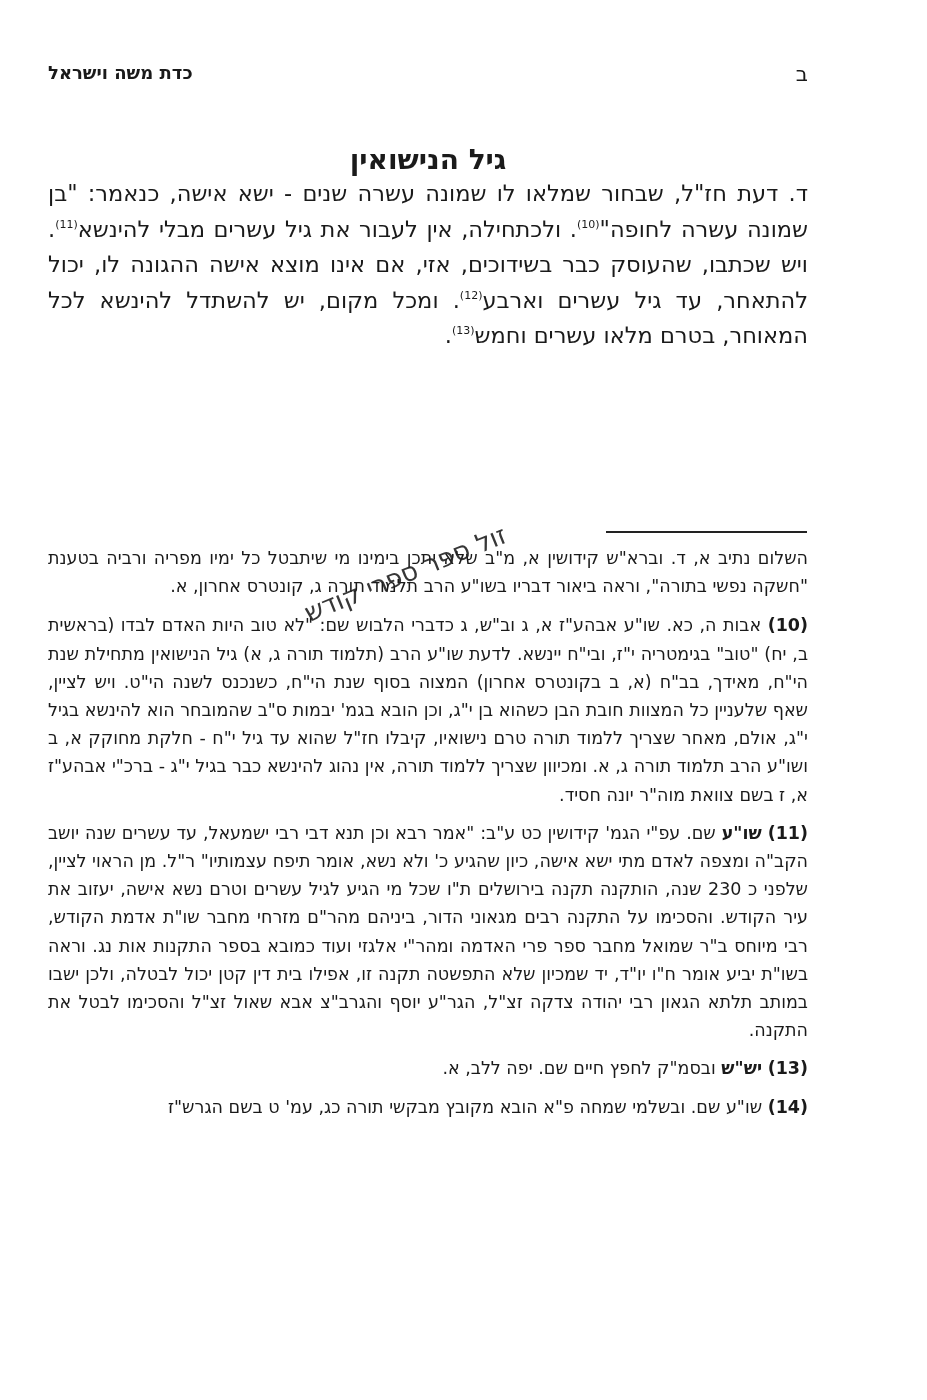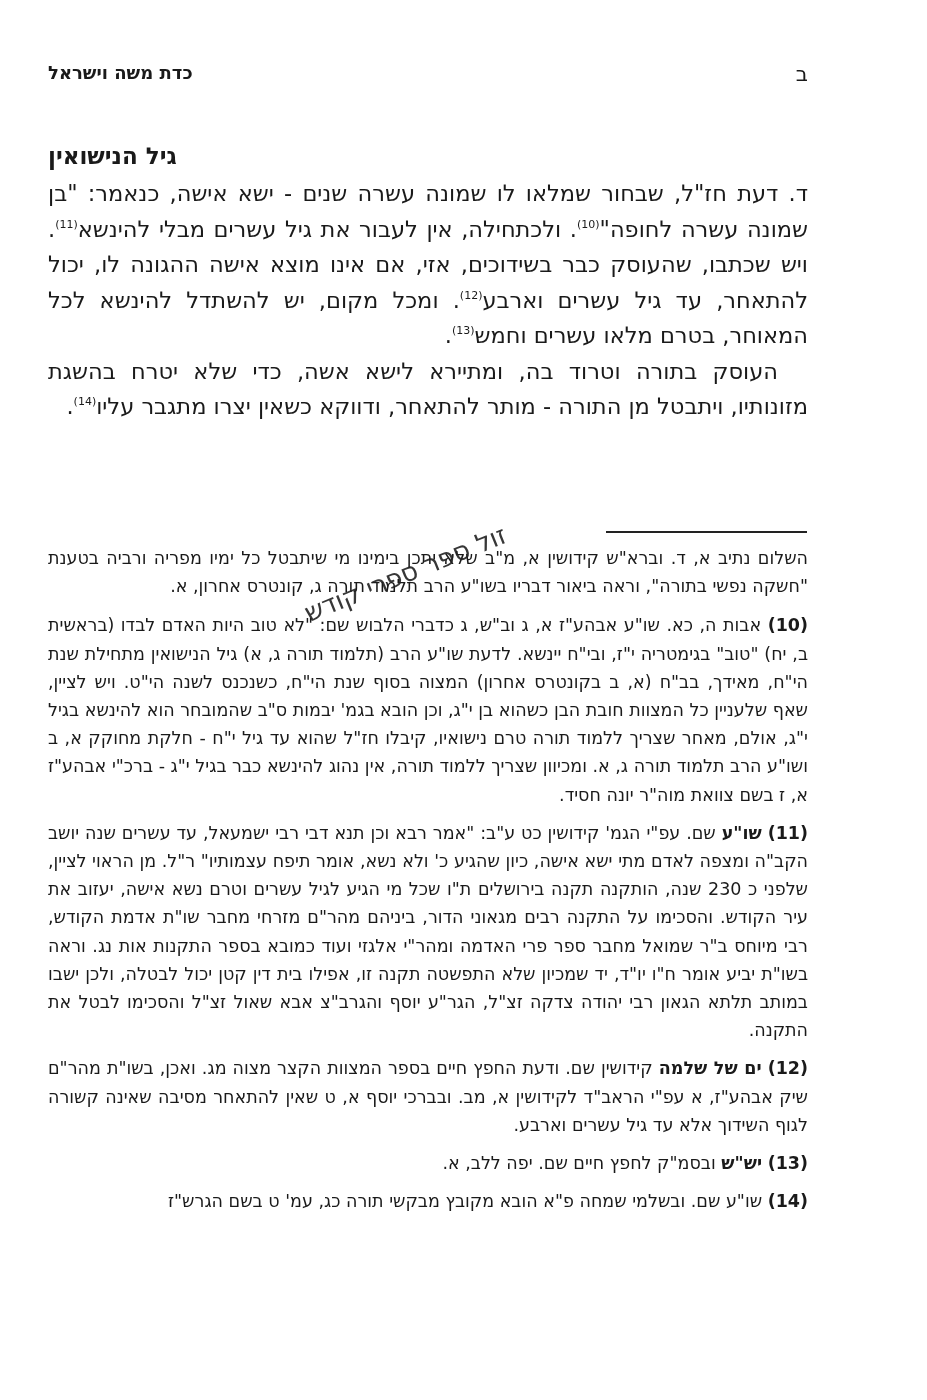--- a/index.html
+++ b/index.html
@@ -1,21 +1,21 @@
 <!DOCTYPE html>
 <html><head>
 <meta charset="utf-8">
 <style>
   html, body { margin: 0; padding: 0; background: #ffffff; }
   body { width: 927px; height: 1400px; position: relative; overflow: hidden; font-family: "DejaVu Sans", sans-serif; color: #1a1a1a; }
   .page { position: absolute; left: 0; top: 0; width: 927px; height: 1400px; direction: rtl; }
   .running-head { position: absolute; top: 62px; left: 48px; width: 760px; height: 30px; }
   .page-letter { position: absolute; right: 0; top: 0; font-size: 21px; }
   .book-title { position: absolute; left: 0; right: 0; text-align: left; font-size: 18px; font-weight: bold; top: 0; }
-  .section-title { position: absolute; top: 143px; left: 48px; width: 760px; text-align: left; font-size: 23px; font-weight: bold; }
+  .section-title { position: absolute; top: 143px; left: 48px; width: 760px; text-align: center; font-size: 28px; font-weight: bold; }
   .main { position: absolute; top: 176px; left: 48px; width: 760px; font-size: 22.5px; line-height: 35.5px; text-align: justify; text-align-last: right; }
   .main p { margin: 0; }
   .main p.indent { text-indent: 30px; }
   .lead { font-weight: normal; }
   sup.fn { font-size: 11px; vertical-align: 9px; line-height: 0; }
   .divider { position: absolute; top: 531px; left: 606px; width: 201px; height: 0; border-top: 2.5px solid #222; }
   .notes { position: absolute; top: 544px; left: 48px; width: 760px; font-size: 17.5px; line-height: 28.2px; text-align: justify; text-align-last: right; }
   .notes p { margin: 0 0 10px 0; }
   .notes p.first { margin-bottom: 11px; }
   .fnum { font-weight: bold; }
@@ -31,30 +31,26 @@
     <span class="page-letter">ב</span>
     <span class="book-title">כדת משה וישראל</span>
   </div>
 
   <div class="section-title">גיל הנישואין</div>
 
   <div class="main">
     <p>
       <span class="lead">ד. דעת</span><span> חז"ל, שבחור שמלאו לו שמונה עשרה שנים - ישא אישה, כנאמר: "בן שמונה עשרה לחופה"</span><sup class="fn">(10)</sup><span>. ולכתחילה, אין לעבור את גיל עשרים מבלי להינשא</span><sup class="fn">(11)</sup><span>. ויש שכתבו, שהעוסק כבר בשידוכים, אזי, אם אינו מוצא אישה ההגונה לו, יכול להתאחר, עד גיל עשרים וארבע</span><sup class="fn">(12)</sup><span>. ומכל מקום, יש להשתדל להינשא לכל המאוחר, בטרם מלאו עשרים וחמש</span><sup class="fn">(13)</sup><span>.</span>
     </p>
-    <p class="indent">
-      <span>העוסק בתורה וטרוד בה, ומתיירא לישא אשה, כדי שלא יטרח בהשגת מזונותיו, ויתבטל מן התורה - מותר להתאחר, ודווקא כשאין יצרו מתגבר עליו</span><sup class="fn">(14)</sup><span>.</span>
-    </p>
   </div>
 
   <div class="divider"></div>
 
   <div class="notes">
     <p class="first">השלום נתיב א, ד. וברא"ש קידושין א, מ"ב שלא יתכן בימינו מי שיתבטל כל ימיו מפריה ורביה בטענת "חשקה נפשי בתורה", וראה ביאור דבריו בשו"ע הרב תלמוד תורה ג, קונטרס אחרון, א.</p>
     <p><span class="fnum">(10)</span> <span>אבות ה, כא. שו"ע אבהע"ז א, ג וב"ש, ג כדברי הלבוש שם: "לא טוב היות האדם לבדו (בראשית ב, יח) "טוב" בגימטריה י"ז, ובי"ח יינשא. לדעת שו"ע הרב (תלמוד תורה ג, א) גיל הנישואין מתחילת שנת הי"ח, מאידך, בב"ח (א, ב בקונטרס אחרון) המצוה בסוף שנת הי"ח, כשנכנס לשנה הי"ט. ויש לציין, שאף שלעניין כל המצוות חובת הבן כשהוא בן י"ג, וכן הובא בגמ' יבמות ס"ב שהמובחר הוא להינשא בגיל י"ג, אולם, מאחר שצריך ללמוד תורה טרם נישואיו, קיבלו חז"ל שהוא עד גיל י"ח - חלקת מחוקק א, ב ושו"ע הרב תלמוד תורה ג, א. ומכיוון שצריך ללמוד תורה, אין נהוג להינשא כבר בגיל י"ג - ברכ"י אבהע"ז א, ז בשם צוואת מוה"ר יונה חסיד.</span></p>
     <p><span class="fnum">(11)</span> <span class="fbold">שו"ע</span><span> שם. עפ"י הגמ' קידושין כט ע"ב: "אמר רבא וכן תנא דבי רבי ישמעאל, עד עשרים שנה יושב הקב"ה ומצפה לאדם מתי ישא אישה, כיון שהגיע כ' ולא נשא, אומר תיפח עצמותיו" ר"ל. מן הראוי לציין, שלפני כ 230 שנה, הותקנה תקנה בירושלים ת"ו שכל מי הגיע לגיל עשרים וטרם נשא אישה, יעזוב את עיר הקודש. והסכימו על התקנה רבים מגאוני הדור, ביניהם מהר"ם מזרחי מחבר שו"ת אדמת הקודש, רבי מיוחס ב"ר שמואל מחבר ספר פרי האדמה ומהר"י אלגזי ועוד כמובא בספר התקנות אות נג. וראה בשו"ת יביע אומר ח"ו יו"ד, יד שמכיון שלא התפשטה תקנה זו, אפילו בית דין קטן יכול לבטלה, ולכן ישבו במותב תלתא הגאון רבי יהודה צדקה זצ"ל, הגר"ע יוסף והגרב"צ אבא שאול זצ"ל והסכימו לבטל את התקנה.</span></p>
-    <p><span class="fnum">(12)</span> <span class="fbold">ים של שלמה</span><span> קידושין שם. ודעת החפץ חיים בספר המצוות הקצר מצוה מג. ואכן, בשו"ת מהר"ם שיק אבהע"ז, א עפ"י הראב"ד לקידושין א, מב. ובברכי יוסף א, ט שאין להתאחר מסיבה שאינה קשורה לגוף השידוך אלא עד גיל עשרים וארבע.</span></p>
     <p><span class="fnum">(13)</span> <span class="fbold">יש"ש</span><span> ובסמ"ק לחפץ חיים שם. יפה ללב, א.</span></p>
     <p><span class="fnum">(14)</span> <span>שו"ע שם. ובשלמי שמחה פ"א הובא מקובץ מבקשי תורה כג, עמ' ט בשם הגרש"ז</span></p>
   </div>
 
   <div class="stamp">זול ספר ספרי קודש</div>
 </div>
 
 </body></html>

